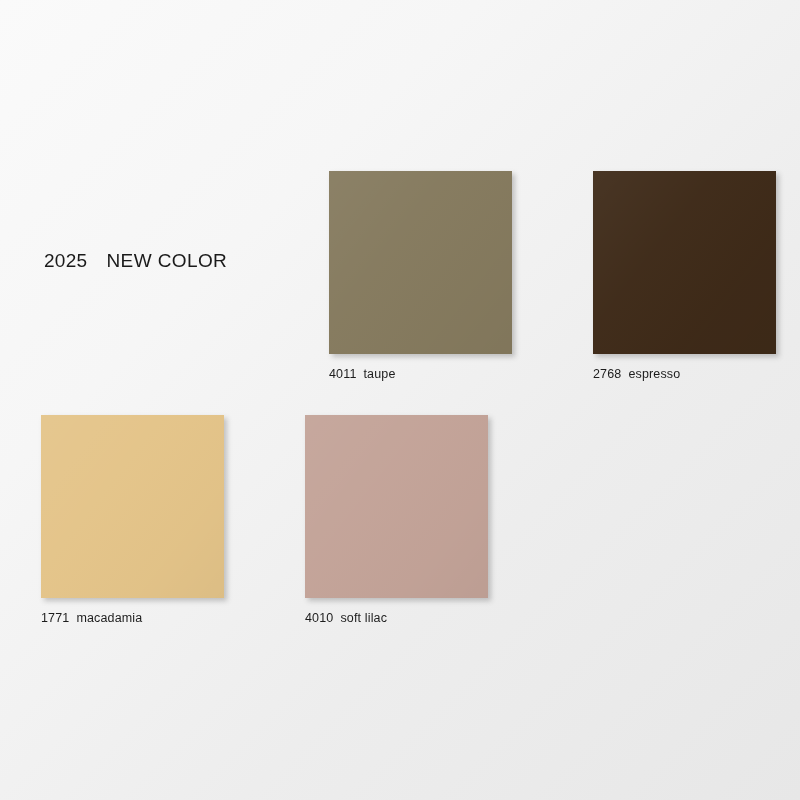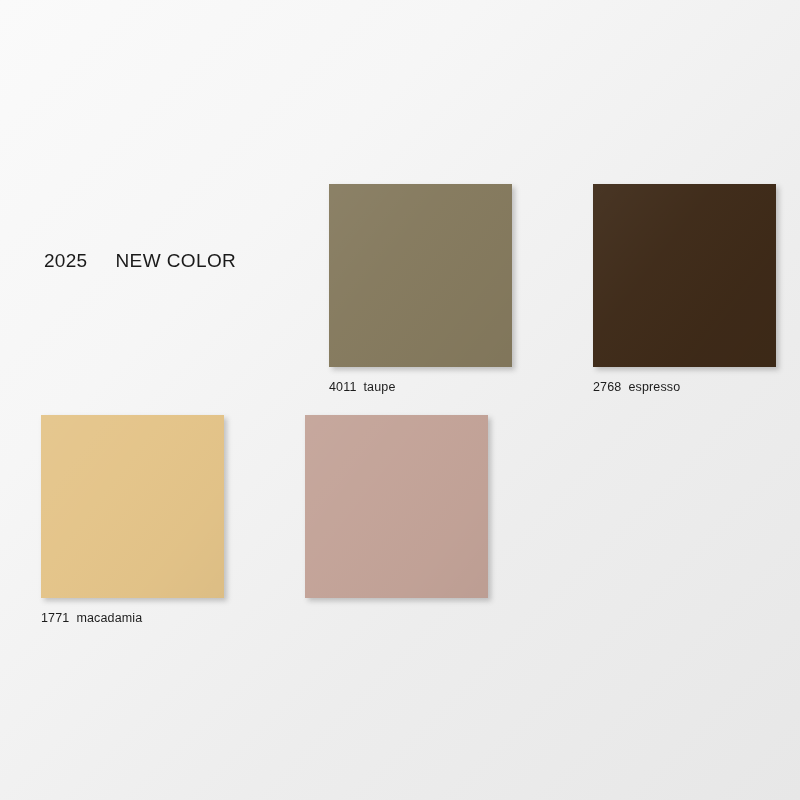--- a/index.html
+++ b/index.html
@@ -32,21 +32,21 @@
   }
   .title-year {
     font-size: 19px;
     color: #1a1a1a;
     letter-spacing: 0.3px;
   }
   .title-text {
     font-size: 19px;
     color: #1a1a1a;
     letter-spacing: 0.4px;
-    margin-left: 28px;
+    margin-left: 19px;
   }
 
   
   .swatch-cell {
     position: absolute;
     width: 183px;
   }
   .swatch-chip {
     position: relative;
     width: 183px;
@@ -72,21 +72,21 @@
     white-space: nowrap;
   }
   .swatch-label .code {
     margin-right: 7px;
   }
 
   
   .col-1 { left: 41px; }
   .col-2 { left: 305px; }
   .col-3 { left: 569px; }
-  .row-1 { top: 184px; padding-left: 24px; }
+  .row-1 { top: 171px; padding-left: 24px; }
   .row-2 { top: 415px; }
 </style>
 </head>
 <body>
 
 <div id="board">
 
   <div class="title-block">
     <span class="title-year">2025</span>
     <span class="title-text">NEW COLOR</span>
@@ -108,16 +108,19 @@
 
   <div class="swatch-cell col-1 row-2">
     <div class="swatch-chip" style="background-color: rgb(228, 196, 137);"></div>
     <div class="swatch-label">
       <span class="code">1771</span><span class="name">macadamia</span>
     </div>
   </div>
 
   <div class="swatch-cell col-2 row-2">
     <div class="swatch-chip" style="background-color: rgb(195, 163, 152);"></div>
+    <div class="swatch-label">
+      <span class="code">4010</span><span class="name">soft lilac</span>
+    </div>
   </div>
 
 
 </div>
 
 </body></html>

